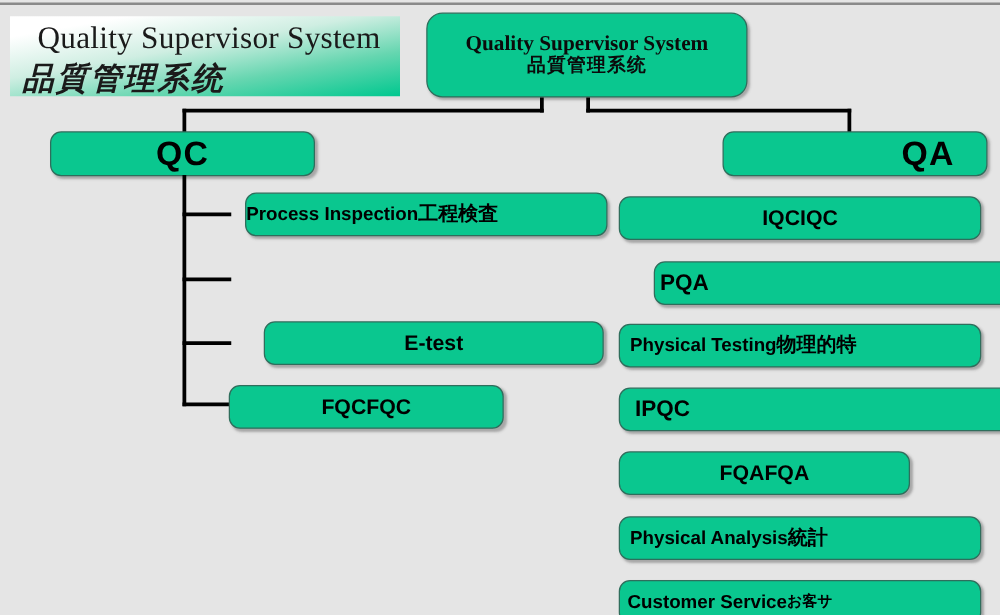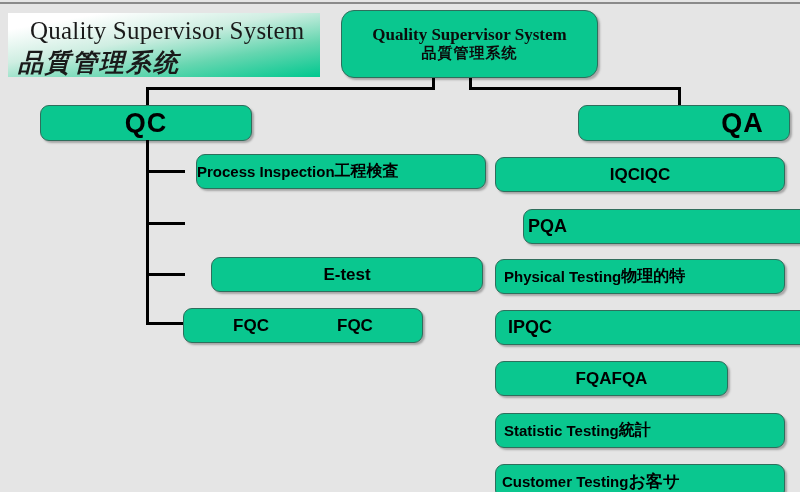--- a/index.html
+++ b/index.html
@@ -113,21 +113,21 @@
     <span class="cn">工程検査</span>
   </div>
 
 
   <div class="node leaf" style="left:183px;top:257px;width:272px;justify-content:center;margin-left:28px;">
     <span class="en" style="font-size:17px;">E-test</span>
     <span class="sp"></span>
     <span class="cn"></span>
   </div>
 
-  <div class="node leaf" style="left:183px;top:308px;width:240px;justify-content:center;gap:34px;">
+  <div class="node leaf" style="left:183px;top:308px;width:220px;justify-content:center;">
     <span class="en" style="font-size:17px;">FQC</span>
     <span class="sp">          </span>
     <span class="cn" style="font-size:17px;">FQC</span>
   </div>
 
   <div class="node head" style="left:578px;top:105px;width:212px;">
     <span class="lbl" style="margin-left:117px;">QA</span>
   </div>
 
   <div class="node leaf" style="left:495px;top:157px;width:290px;justify-content:center;">
@@ -153,24 +153,24 @@
     <span class="cn"></span>
   </div>
 
   <div class="node leaf" style="left:495px;top:361px;width:233px;justify-content:center;">
     <span class="en" style="font-size:17px;">FQA</span>
     <span class="sp">          </span>
     <span class="cn" style="font-size:17px;">FQA</span>
   </div>
 
   <div class="node leaf" style="left:495px;top:413px;width:290px;padding-left:8px;">
-    <span class="en">Statistic Testing</span>
+    <span class="en">Physical Analysis</span>
     <span class="sp"> </span>
     <span class="cn">統計</span>
   </div>
 
   <div class="node leaf" style="left:495px;top:464px;width:290px;padding-left:6px;">
-    <span class="en">Customer Testing</span>
+    <span class="en">Customer Service</span>
     <span class="sp"> </span>
-    <span class="cn" style="font-size:17px;">お客サ</span>
+    <span class="cn" style="font-size:12px;">お客サ</span>
   </div>
 
 </div>
 
 </body></html>

